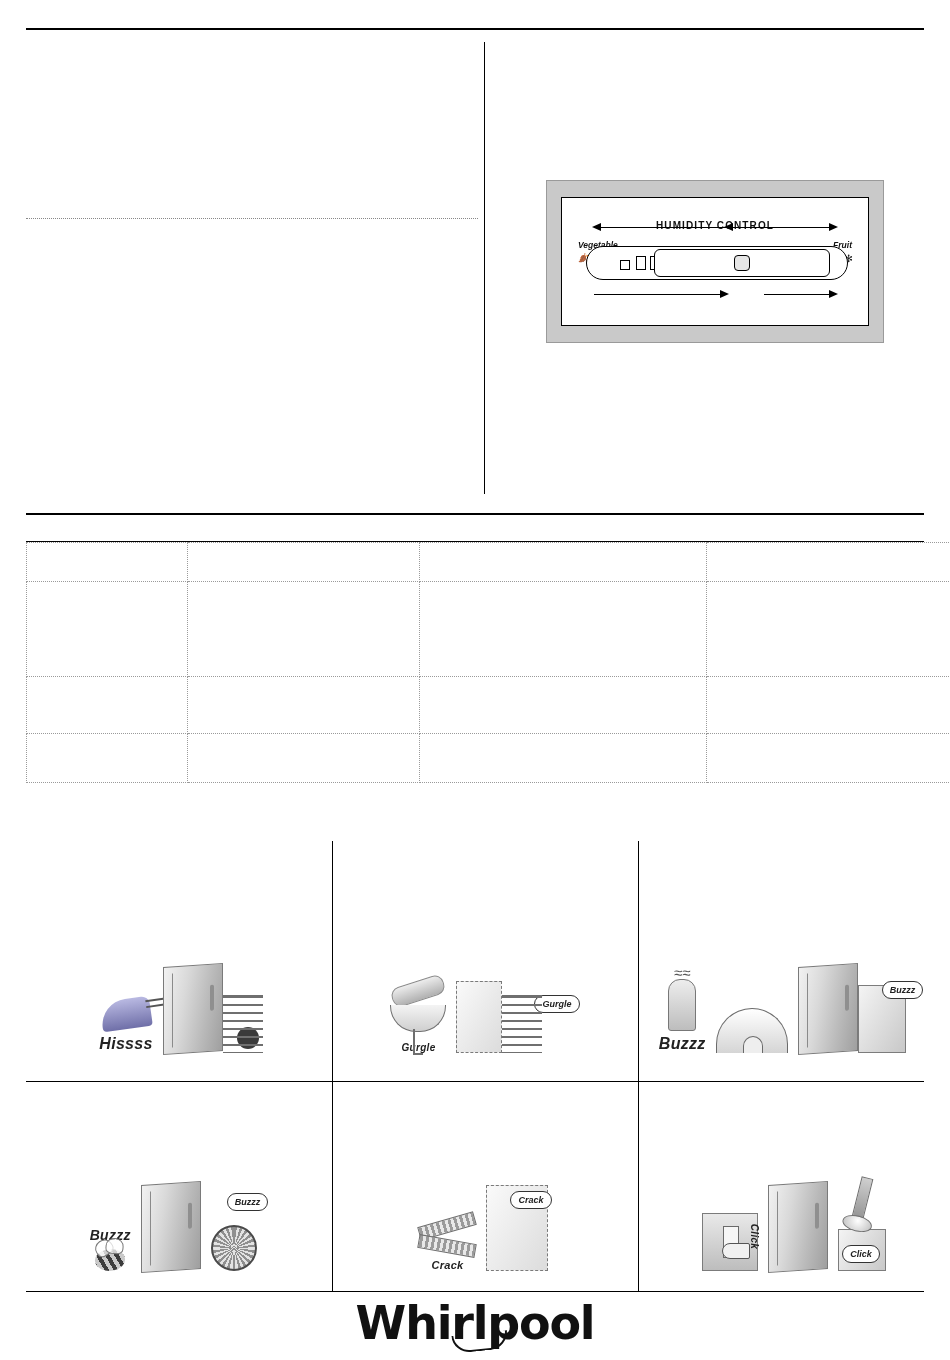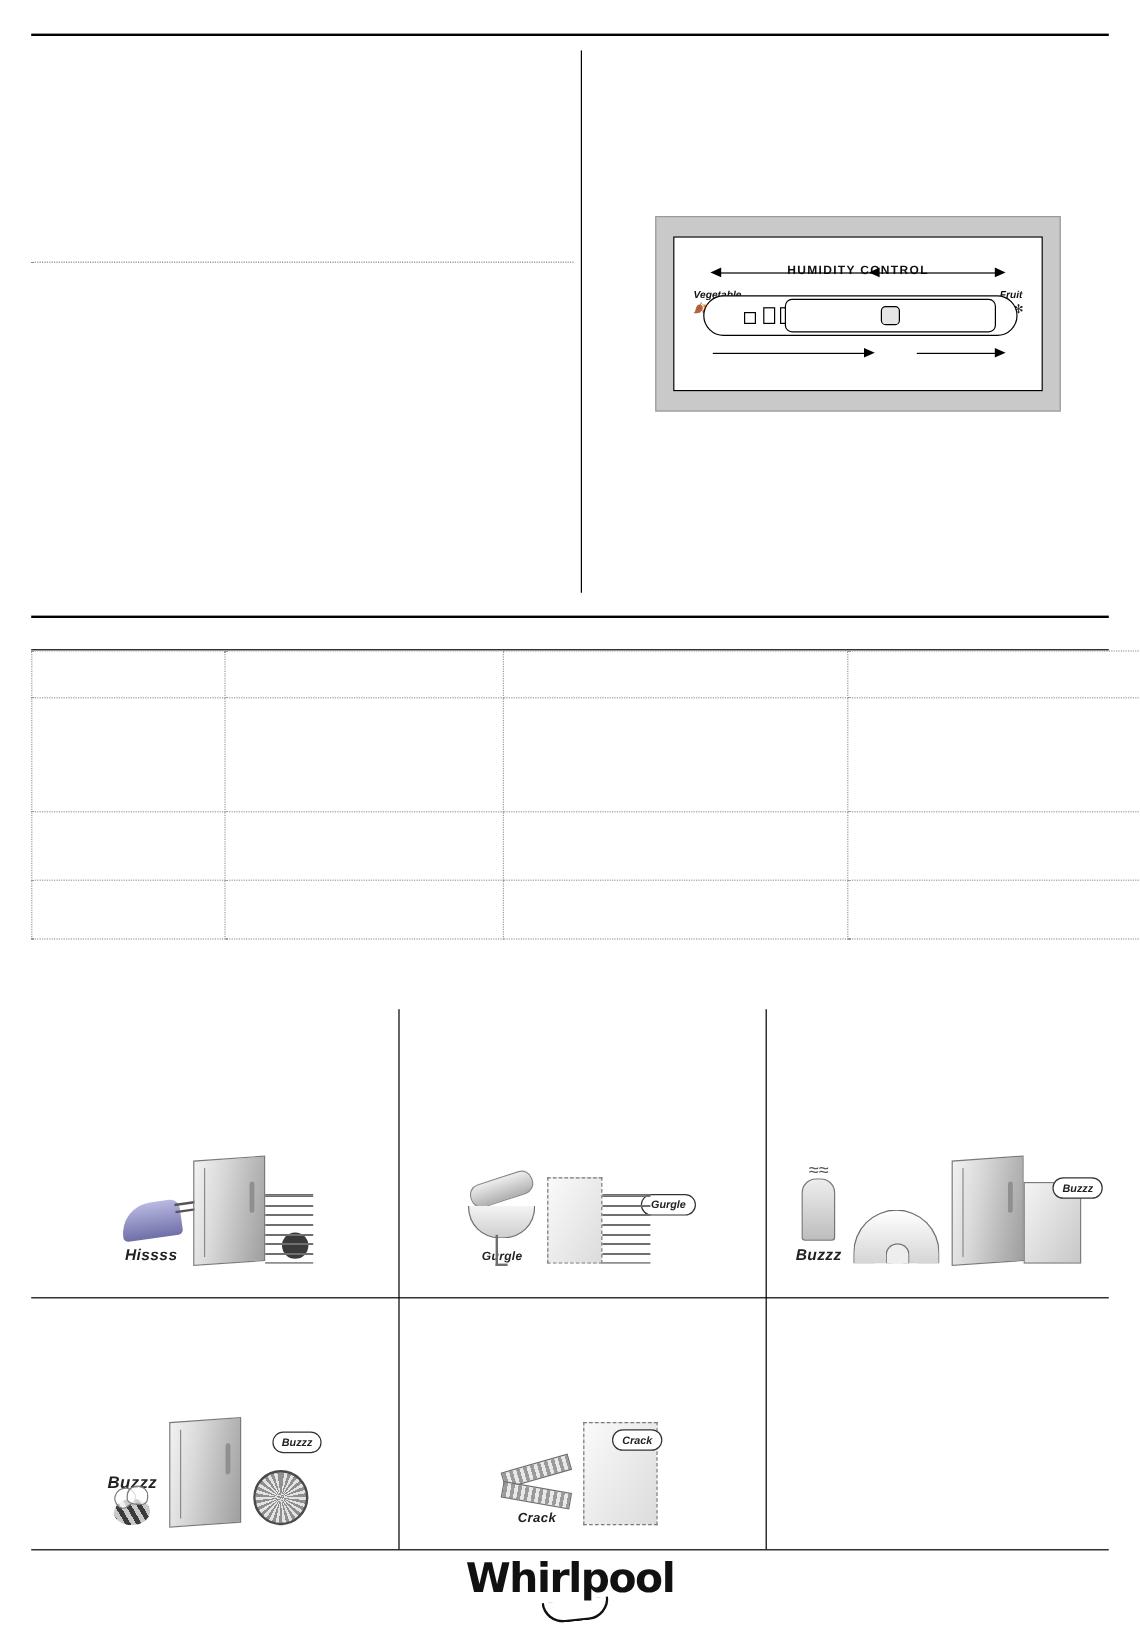--- a/index.html
+++ b/index.html
@@ -322,21 +322,21 @@
     border: 1.2px solid #333;
     border-radius: 14px;
     background: #fff;
     font-size: 9px;
     font-style: italic;
     font-weight: 700;
     color: #222;
     white-space: nowrap;
   }
   .sound-word {
-    font-size: 13px;
+    font-size: 16px;
     font-weight: 700;
     font-style: italic;
     color: #222;
     letter-spacing: 0.3px;
   }
   .iron {
     width: 50px; height: 30px;
     background: linear-gradient(180deg,#b9b9e2 0%,#6f6fa8 100%);
     border-radius: 26px 8px 4px 4px;
     position: relative;
@@ -479,21 +479,21 @@
   }
 
   
   .logo {
     position: absolute;
     left: 0;
     right: 0;
     top: 1296px;
     text-align: center;
     font-family: "DejaVu Sans", sans-serif;
-    font-size: 34px;
+    font-size: 46px;
     font-weight: 700;
     letter-spacing: -1.2px;
     color: #111;
   }
   .logo-underline {
     position: absolute;
     left: 452px;
     top: 1333px;
     width: 52px;
     height: 16px;
@@ -674,17 +674,39 @@
           <div class="sound-word" style="font-size:11px;">Crack</div>
         </div>
         <div class="dashed-box" style="height:84px;width:60px;"></div>
         <div style="margin-bottom:62px;margin-left:-48px;">
           <span class="bubble">Crack</span>
         </div>
       </div>
     </div>
   </div>
 
+  <div class="cell c5">
+    <div class="art" style="bottom:20px;">
+      <div class="art-row">
+        <div style="position:relative;">
+          <div class="switch-plate"></div>
+          <div class="hand" style="position:absolute;left:20px;top:30px;"></div>
+          <div class="sound-word" style="position:absolute;left:40px;top:18px;font-size:10px;transform:rotate(90deg);">Click</div>
+        </div>
+        <div class="fridge">
+          <div class="door-line"></div>
+            <div class="handle"></div>
+        </div>
+        <div style="display:flex;flex-direction:column;align-items:center;">
+          <div class="lamp"></div>
+          <div class="panel" style="height:40px;margin-top:6px;"></div>
+        </div>
+        <div style="margin-bottom:8px;margin-left:-54px;">
+          <span class="bubble">Click</span>
+        </div>
+      </div>
+    </div>
+  </div>
 
 </div>
 
 <div class="logo">Whirlpool</div>
 <div class="logo-underline"></div>
 
 </body></html>

